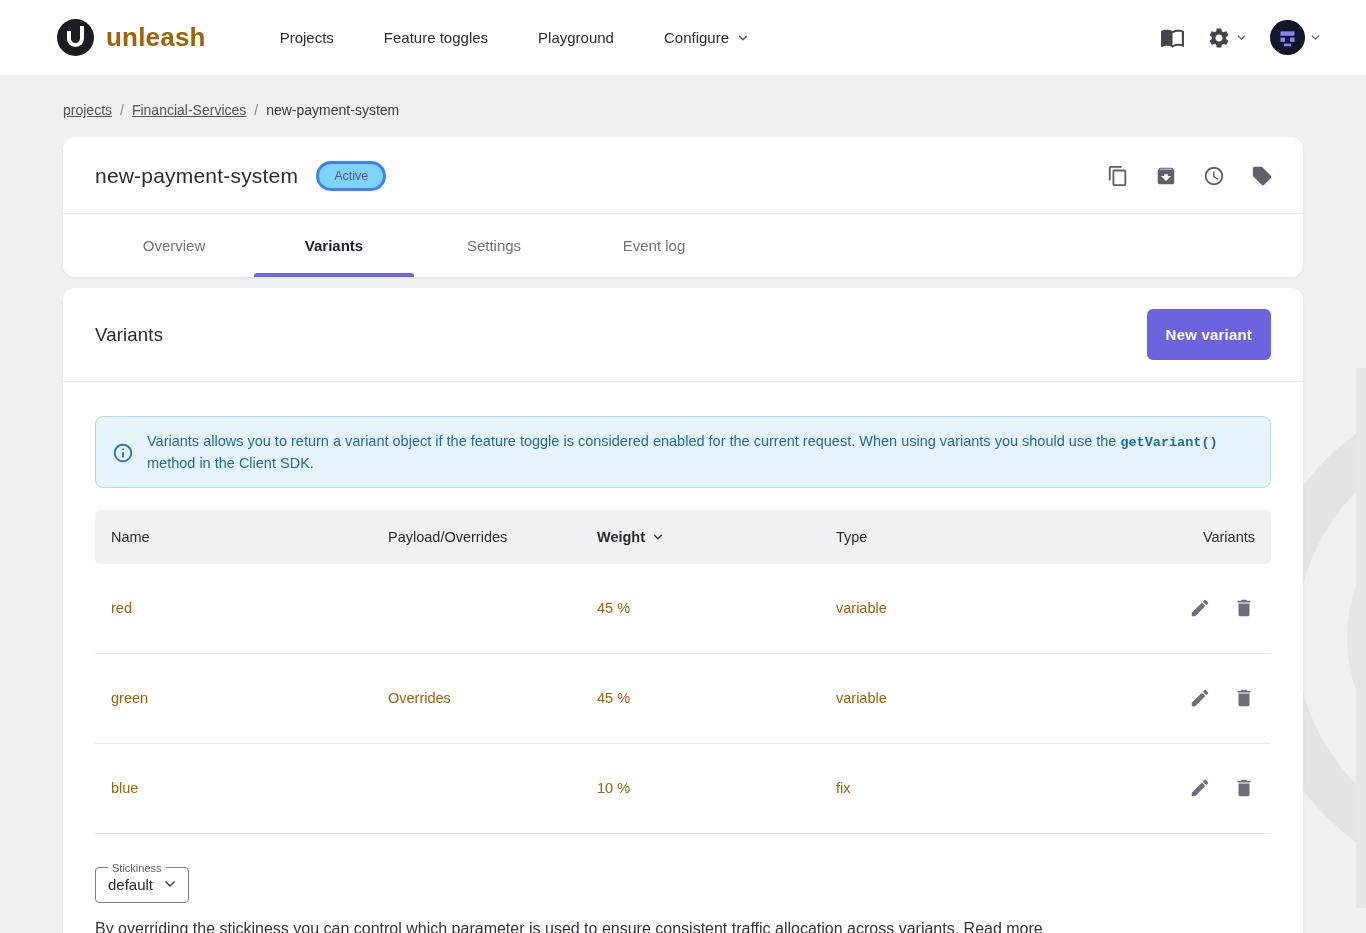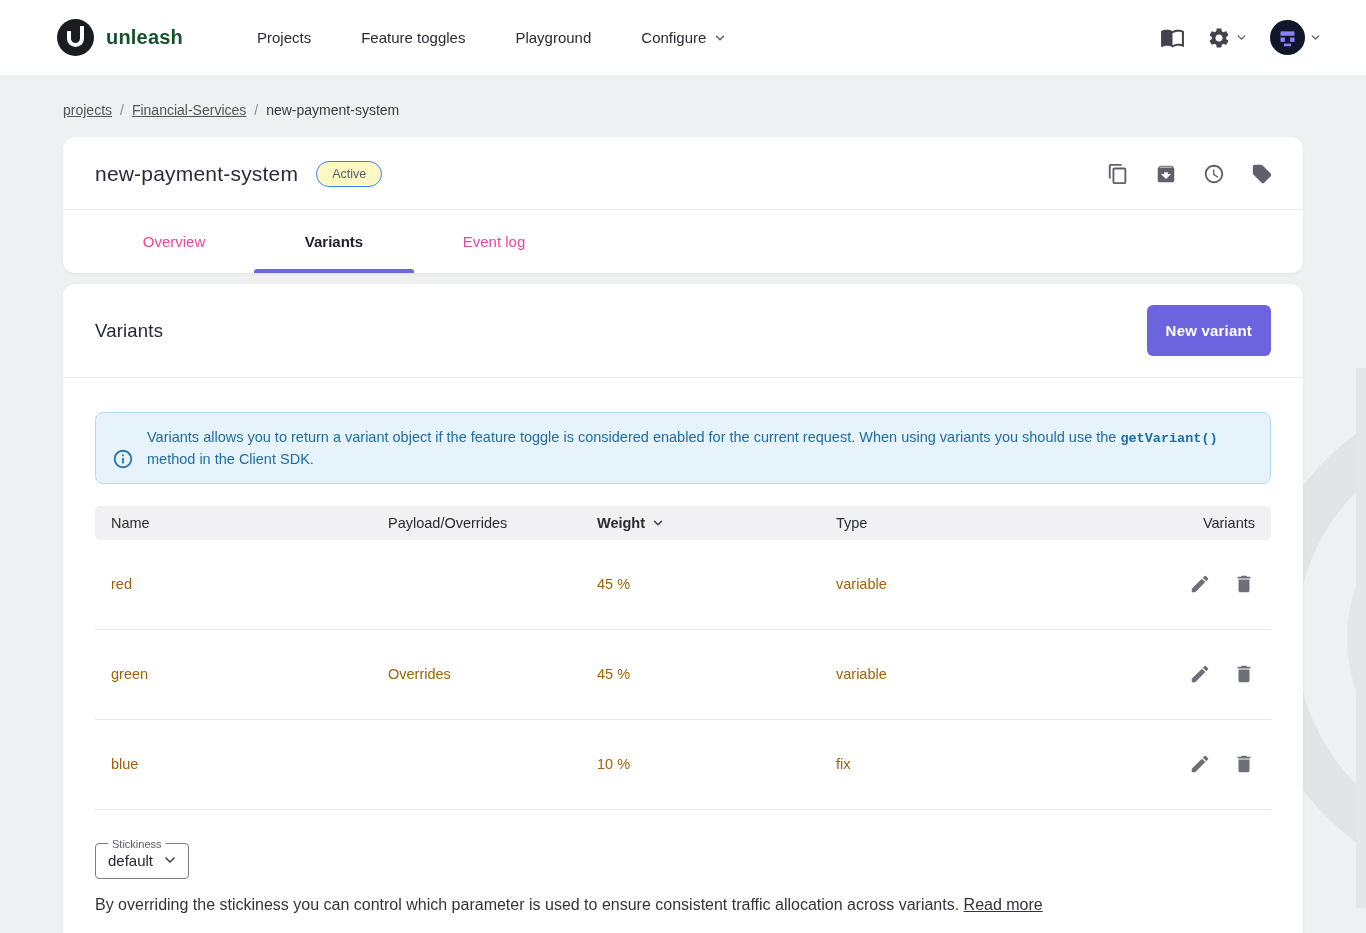--- a/index.html
+++ b/index.html
@@ -26,21 +26,21 @@
   .logo-u {
     width:17px; height:16px;
     border:4px solid #fff; border-top:none;
     border-radius:0 0 9px 9px;
     margin-top:2px; position:relative;
   }
   .logo-u::after {
     content:""; position:absolute; right:-4px; top:-5px;
     width:4px; height:5px; background:#fff;
   }
-  .brand-name { font-size:20px; font-weight:bold; color:#14532d; letter-spacing:.2px; }
+  .brand-name { font-size:26px; font-weight:bold; color:#a16207; letter-spacing:.2px; }
   .nav-links { display:flex; align-items:center; gap:50px; margin-left:74px; }
   .nav-link {
     font-size:15px; color:#2b2b35; cursor:pointer;
     display:flex; align-items:center; gap:7px; background:none; border:none;
     font-family:inherit;
   }
   .nav-right { margin-left:auto; display:flex; align-items:center; gap:22px; }
   .icon-plain { color:#43434d; display:flex; align-items:center; background:none; border:none; cursor:pointer; }
   .with-caret { display:flex; align-items:center; gap:4px; }
   .caret { color:#5c5c66; display:flex; }
@@ -58,33 +58,33 @@
 
   .card {
     background:#fff; border-radius:12px;
     box-shadow:0 1px 3px rgba(20,20,40,.06);
   }
   .header-card { margin-top:19px; }
   .header-top { display:flex; align-items:center; padding:24px 30px 22px 32px; }
   .feature-title { font-size:21px; font-weight:500; color:#2b2b38; letter-spacing:.2px; }
   .status-badge {
     margin-left:18px; font-size:12.5px; color:#5a5870;
-    border:1px solid #3b82f6; border-radius:16px;
-    padding:5px 15px; background:#fef9c3;
+    border:3px solid #3b82f6; border-radius:16px;
+    padding:5px 15px; background:#7dd3fc;
   }
   .header-actions { margin-left:auto; display:flex; align-items:center; gap:26px; }
   .header-actions .icon-plain { color:#60606c; }
 
   .tabs {
     border-top:1px solid #eceaef;
     display:flex; padding-left:31px; height:64px;
   }
   .tab {
     min-width:160px; display:flex; align-items:center; justify-content:center;
-    font-size:15px; color:#ec4899; cursor:pointer; position:relative;
+    font-size:15px; color:#737373; cursor:pointer; position:relative;
     background:none; border:none; font-family:inherit;
   }
   .tab.active { font-weight:bold; color:#1e1e2c; }
   .tab.active::after {
     content:""; position:absolute; left:0; right:0; bottom:0;
     height:4px; background:#6c65e5; border-radius:3px 3px 0 0;
   }
 
   
   .variants-card { margin-top:11px; min-height:604px; padding-bottom:36px; }
@@ -92,38 +92,38 @@
   .card-title { font-size:18.5px; font-weight:500; color:#27273a; letter-spacing:.2px; }
   .primary-btn {
     background:#6c63df; color:#fff; font-size:15px; font-weight:600;
     border:none; border-radius:6px; padding:17px 19px; cursor:pointer;
     font-family:inherit; letter-spacing:.2px;
   }
   .card-divider { height:1px; background:#eceaef; }
   .card-content { padding:34px 32px 0; }
 
   .alert {
-    display:flex; gap:13px; align-items:flex-end;
+    display:flex; gap:13px; align-items:center;
     background:#e7f3fb; border:1px solid #b5daf1; border-radius:8px;
     padding:14px 16px 13px; color:#1e6ca3;
     font-size:14.5px; line-height:1.45;
   }
   .alert .info-ic { flex:0 0 auto; margin-top:1px; display:flex; }
   .alert code {
     font-family:"Liberation Mono", monospace; font-weight:bold; font-size:13.5px;
   }
 
   .table { margin-top:22px; }
   .trow {
     display:grid;
     grid-template-columns:293px 209px 239px 248px 1fr;
     align-items:center;
   }
   .thead {
-    background:#f1f1f4; height:34px; border-radius:5px;
+    background:#f1f1f4; height:54px; border-radius:5px;
     font-size:14.5px; color:#2a2a33;
   }
   .tbody-row { height:90px; border-bottom:1px solid #e8e8ec; font-size:14.5px; color:#a16207; }
   .cell-name { padding-left:16px; }
   .cell-actions { display:flex; justify-content:flex-end; align-items:center; gap:22px; padding-right:16px; }
   .th-weight { display:flex; align-items:center; gap:6px; font-weight:bold; cursor:pointer; }
   .icon-btn { background:none; border:none; cursor:pointer; color:#6f6f7a; display:flex; padding:0; }
 
   .stickiness { margin-top:28px; }
   fieldset.select-outline {
@@ -237,20 +237,21 @@
         <button class="icon-plain">
           <svg width="22" height="22" viewBox="0 0 24 24" fill="currentColor">
               <path d="M21.41 11.58l-9-9C12.05 2.22 11.55 2 11 2H4c-1.1 0-2 .9-2 2v7c0 .55.22 1.05.59 1.42l9 9c.36.36.86.58 1.41.58.55 0 1.05-.22 1.41-.59l7-7c.37-.36.59-.86.59-1.41 0-.55-.23-1.06-.59-1.42z"></path>
             </svg>
         </button>
       </div>
     </div>
     <div class="tabs">
       <button class="tab">Overview</button>
       <button class="tab active">Variants</button>
+      <button class="tab">Settings</button>
       <button class="tab">Event log</button>
     </div>
   </section>
 
   <section class="card variants-card">
     <div class="card-head">
       <h2 class="card-title">Variants</h2>
       <button class="primary-btn">New variant</button>
     </div>
     <div class="card-divider"></div>

